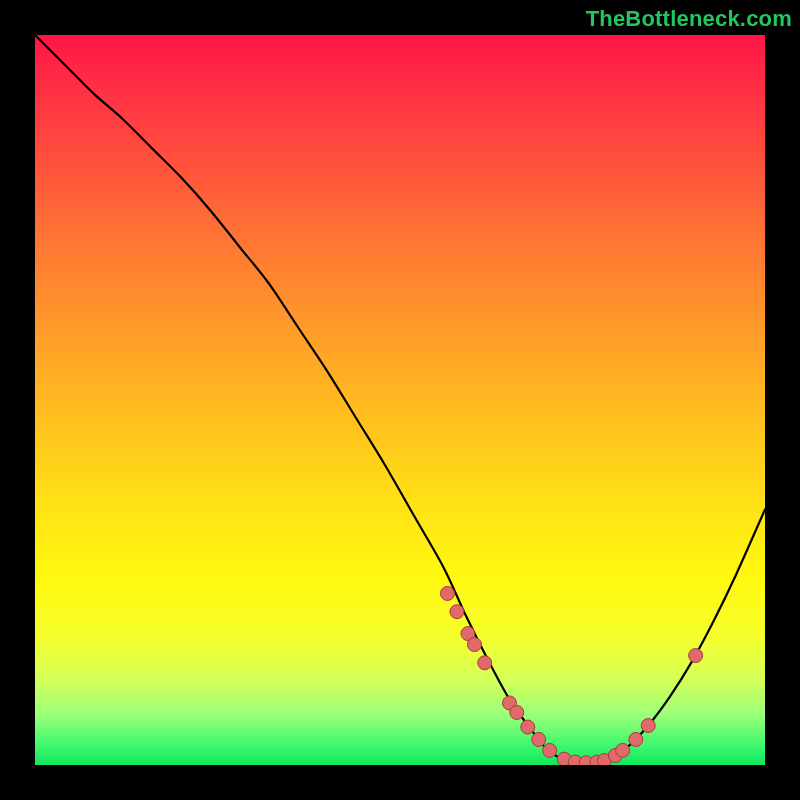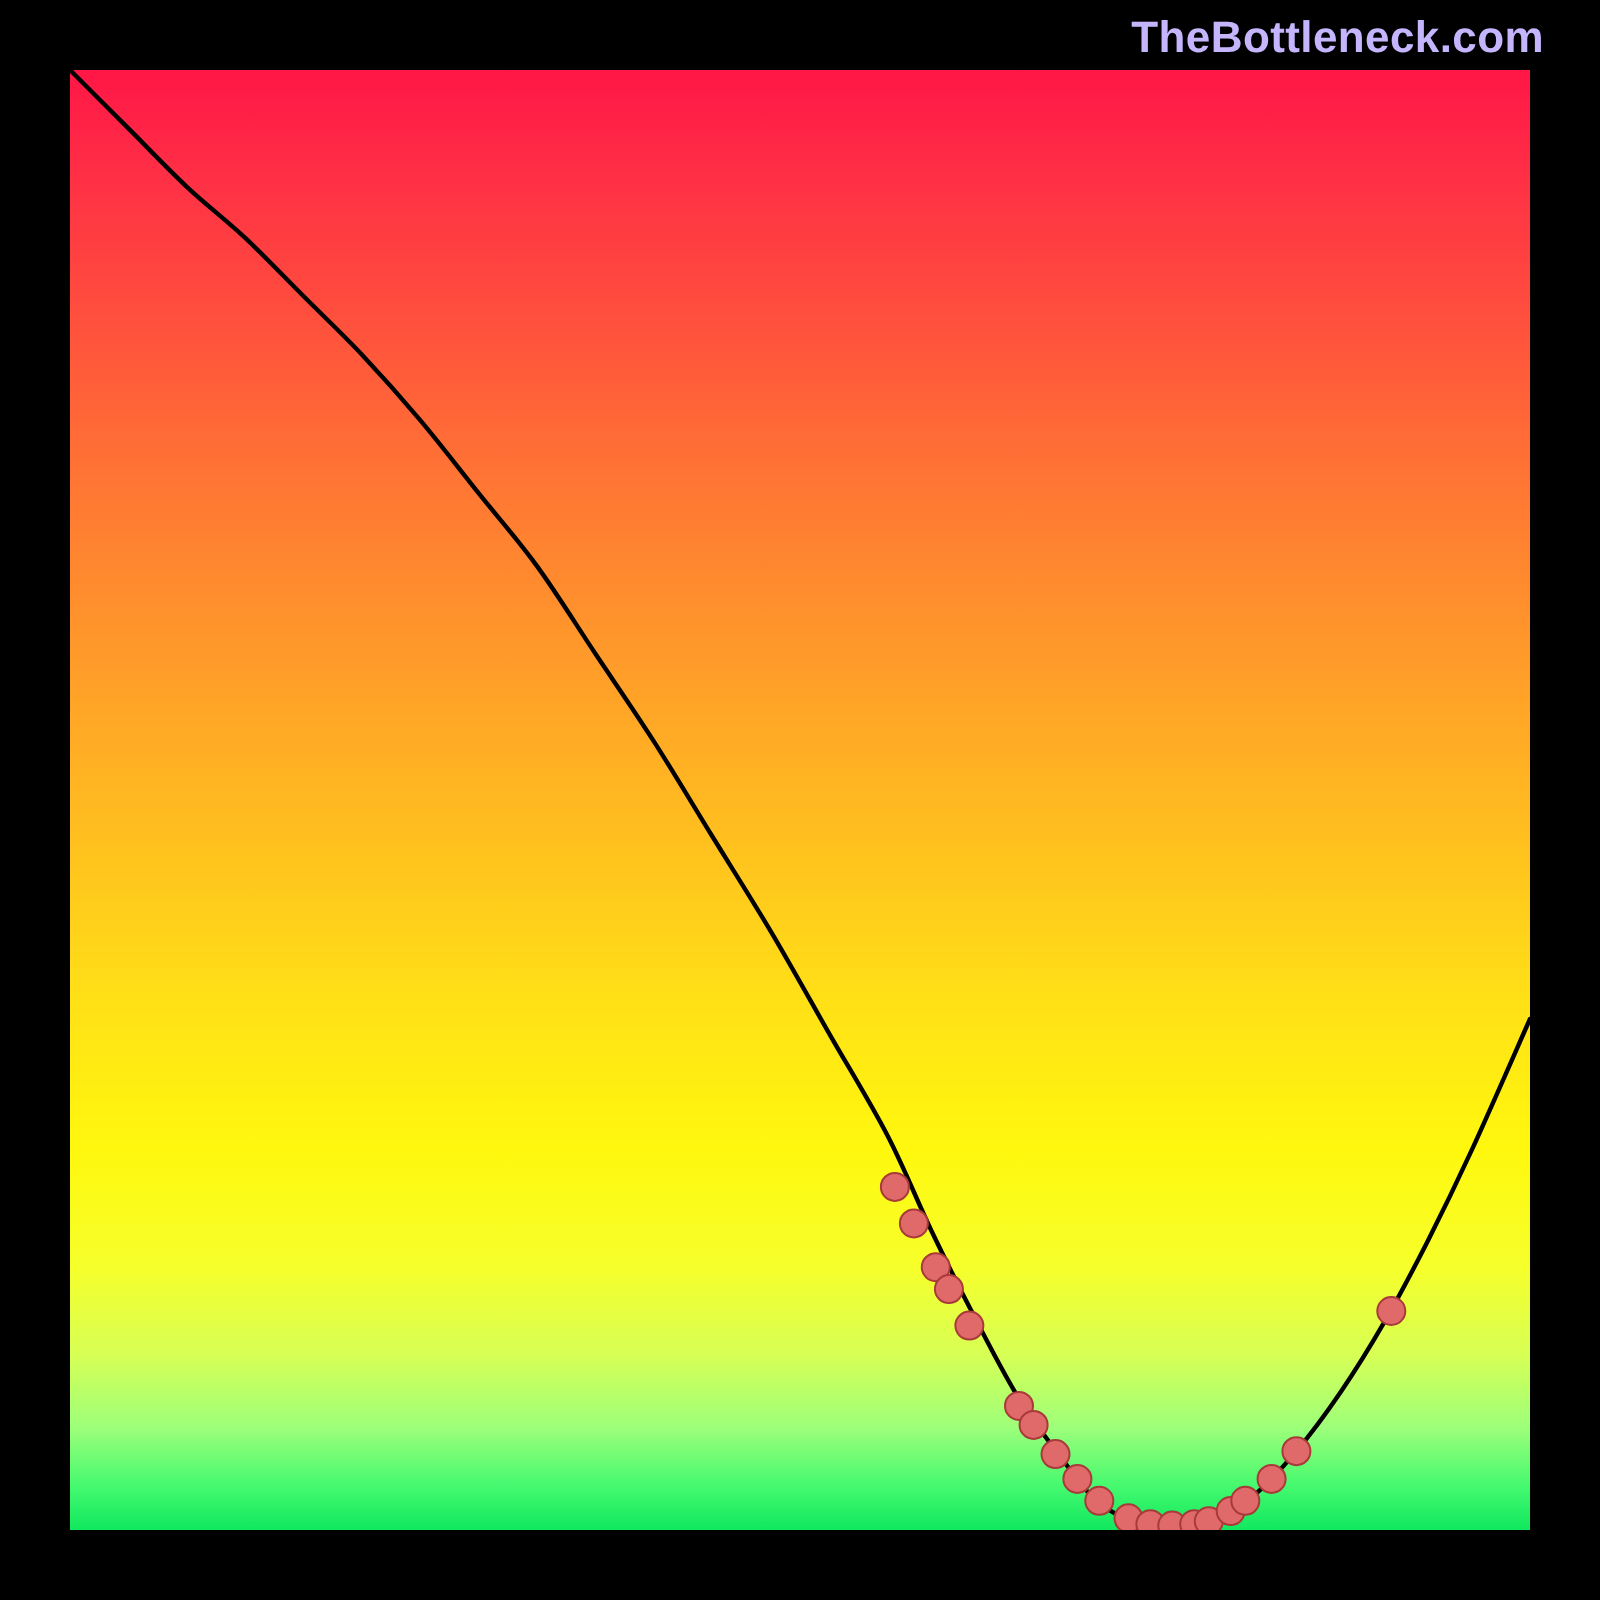--- a/index.html
+++ b/index.html
@@ -6,25 +6,25 @@
   html, body { width: 800px; height: 800px; background: #000; overflow: hidden; }
   .frame {
     position: relative;
     width: 800px;
     height: 800px;
     background: #000;
   }
   .watermark {
     position: absolute;
     top: 6px;
-    right: 28px;
+    right: 8px;
     font-family: Arial, Helvetica, sans-serif;
     font-size: 22px;
     font-weight: 600;
-    color: #c4b5fd;
+    color: #22c55e;
     letter-spacing: 0.2px;
     z-index: 5;
   }
   .plot {
     position: absolute;
     left: 35px;
     top: 35px;
     width: 730px;
     height: 730px;
   }

